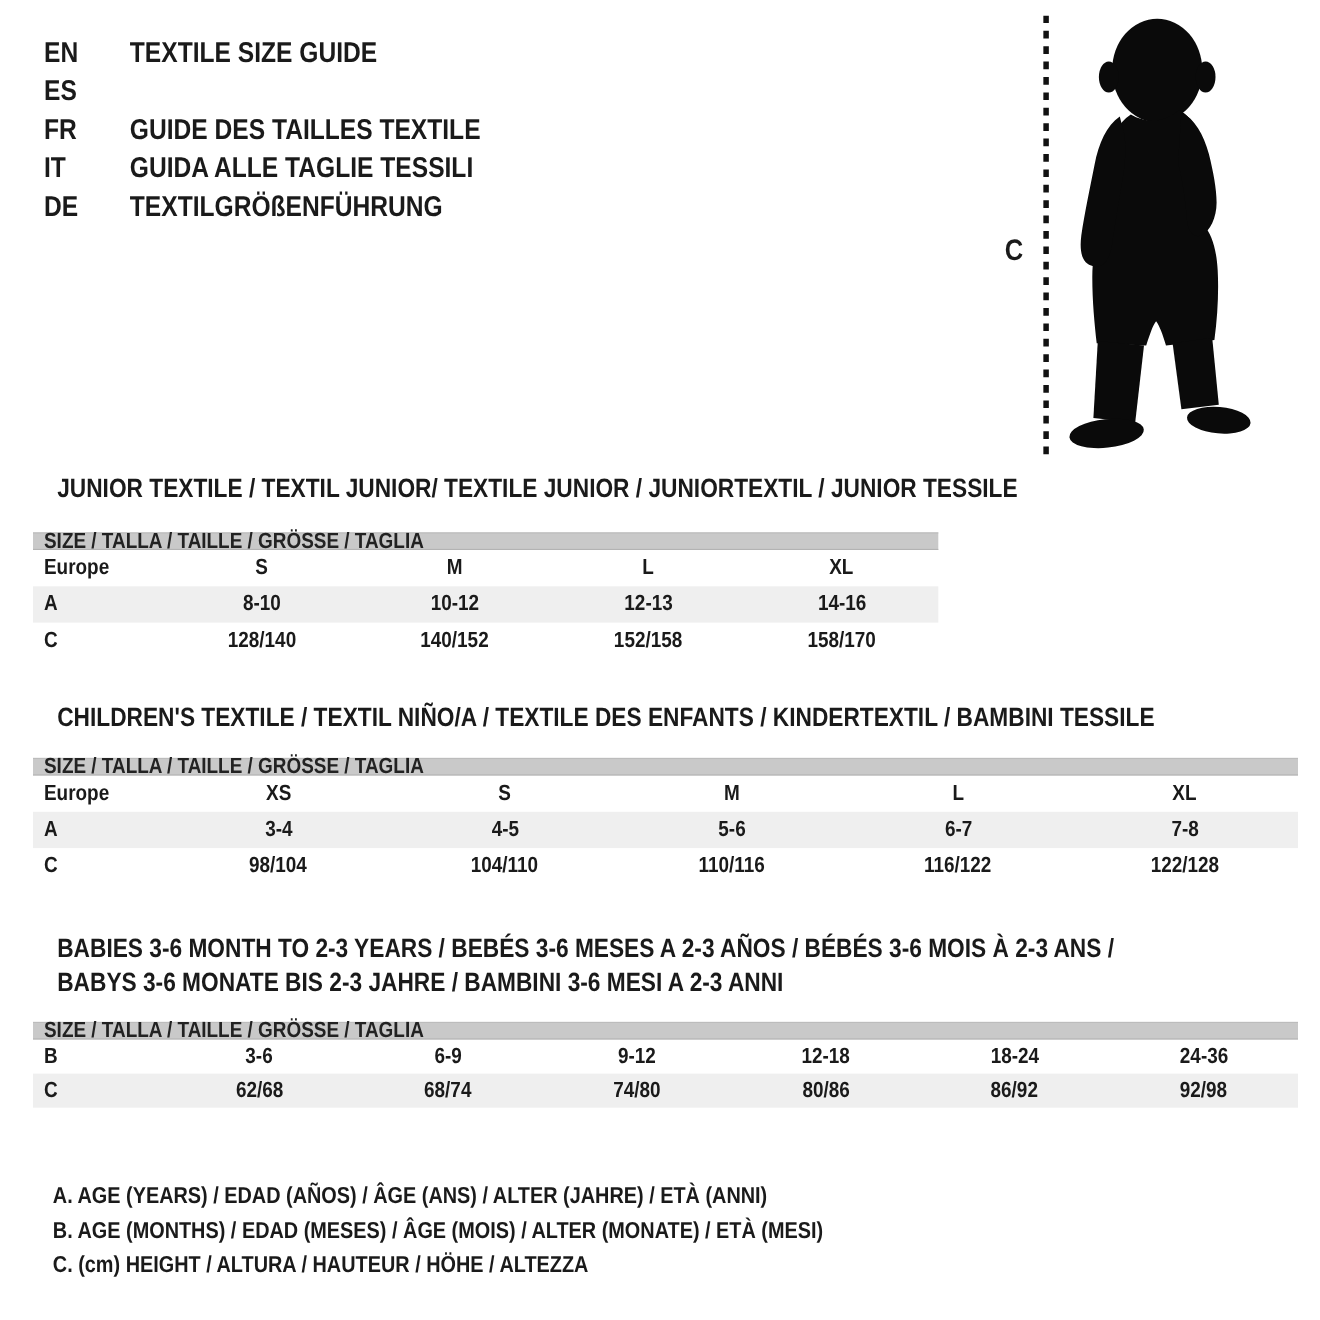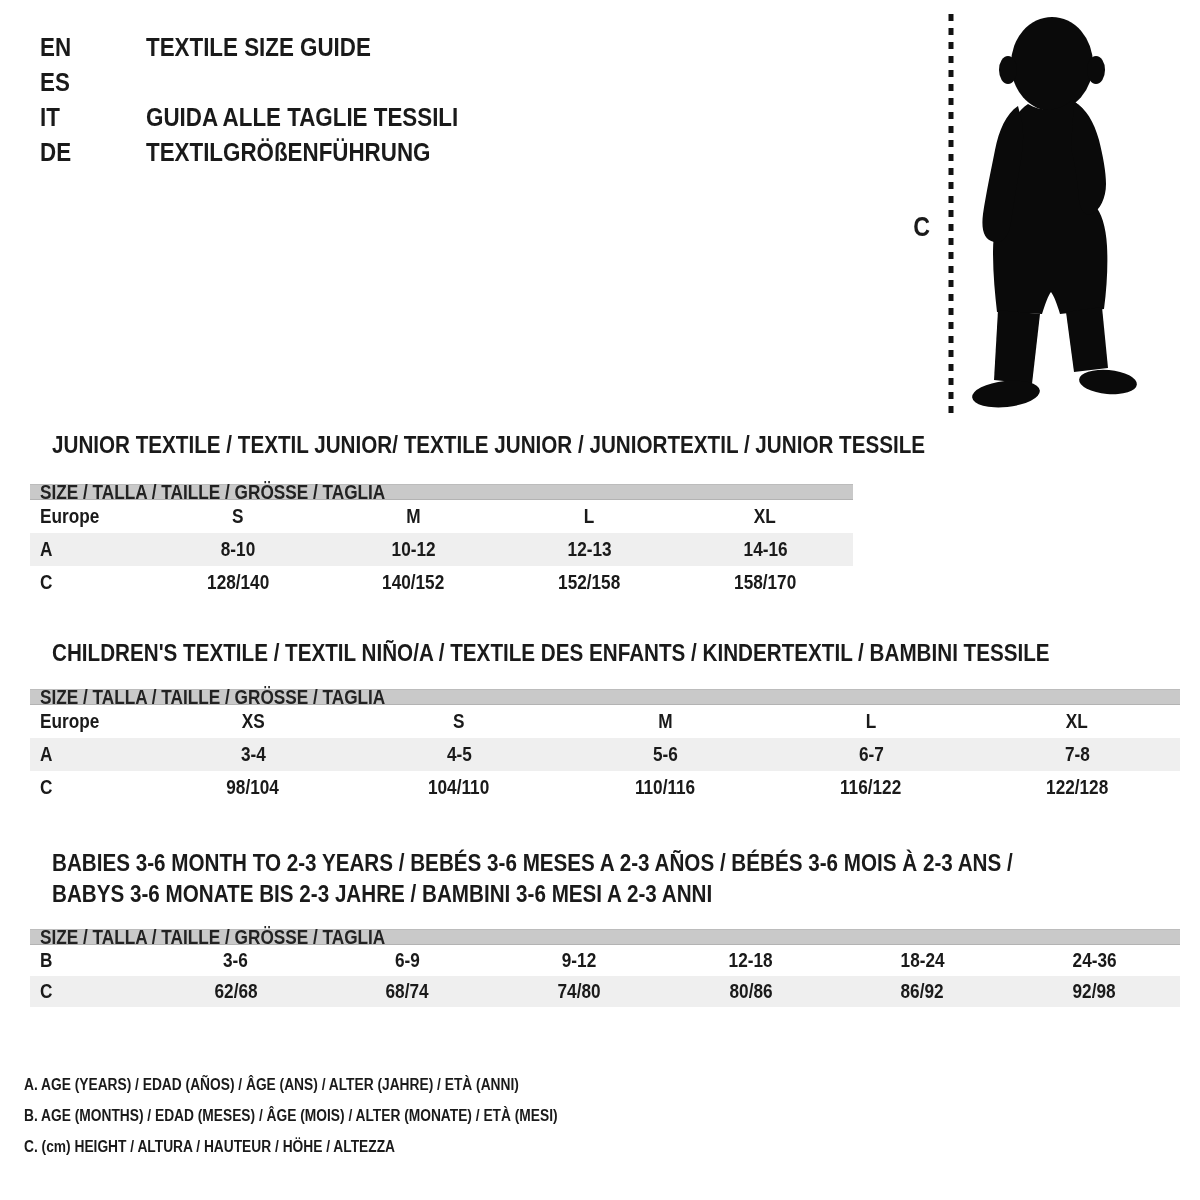--- a/index.html
+++ b/index.html
@@ -10,21 +10,21 @@
     -webkit-font-smoothing:antialiased;
   }
   .abs { position:absolute; }
 
   
   .cond  { display:inline-block; transform:scaleX(0.86); transform-origin:0 50%; white-space:nowrap; }
   .condc { display:inline-block; transform:scaleX(0.86); transform-origin:50% 50%; white-space:nowrap; }
 
   
   .lang-block { left:40px; top:30px; }
-  .lang-row { display:flex; height:35px; align-items:center; font-size:26px; font-weight:bold;gap:28px; }
+  .lang-row { display:flex; height:35px; align-items:center; font-size:26px; font-weight:bold; }
   .lang-code { width:78px; }
   
   .measure-line { left:946px; top:14px; width:10px; height:406px; }
   .measure-label { left:912px; top:212px; font-size:27px; font-weight:bold; }
   .silhouette { left:962px; top:12px; width:180px; height:410px; }
 
   
   .sec-title { left:52px; font-size:24px; font-weight:bold; line-height:26px; }
   .sec-title.two-line { line-height:31px; }
 
@@ -36,32 +36,36 @@
     display:flex; align-items:center; padding-left:10px;
     font-size:20px; font-weight:bold; color:#222222;
   }
   .trow { display:flex; align-items:center; height:33px; font-size:20px; font-weight:bold; }
   .trow.alt { background:#efefef; }
   .tlabel { width:120px; padding-left:10px; }
   .tcell { flex:1; text-align:center; }
   .babies .trow { height:31px; }
 
   
-  .legend-line { left:24px; font-size:16px; font-weight:bold; }
+  .legend-line { left:48px; font-size:21px; font-weight:bold; }
 </style>
 </head>
 <body>
 
 <section class="abs lang-block">
   <div class="lang-row">
     <span class="lang-code"><span class="cond">EN</span></span>
     <span class="lang-label"><span class="cond">TEXTILE SIZE GUIDE</span></span>
   </div>
   <div class="lang-row">
     <span class="lang-code"><span class="cond">ES</span></span>
+  </div>
+  <div class="lang-row">
+    <span class="lang-code"><span class="cond">FR</span></span>
+    <span class="lang-label"><span class="cond">GUIDE DES TAILLES TEXTILE</span></span>
   </div>
   <div class="lang-row">
     <span class="lang-code"><span class="cond">IT</span></span>
     <span class="lang-label"><span class="cond">GUIDA ALLE TAGLIE TESSILI</span></span>
   </div>
   <div class="lang-row">
     <span class="lang-code"><span class="cond">DE</span></span>
     <span class="lang-label"><span class="cond">TEXTILGRÖßENFÜHRUNG</span></span>
   </div>
 </section>

